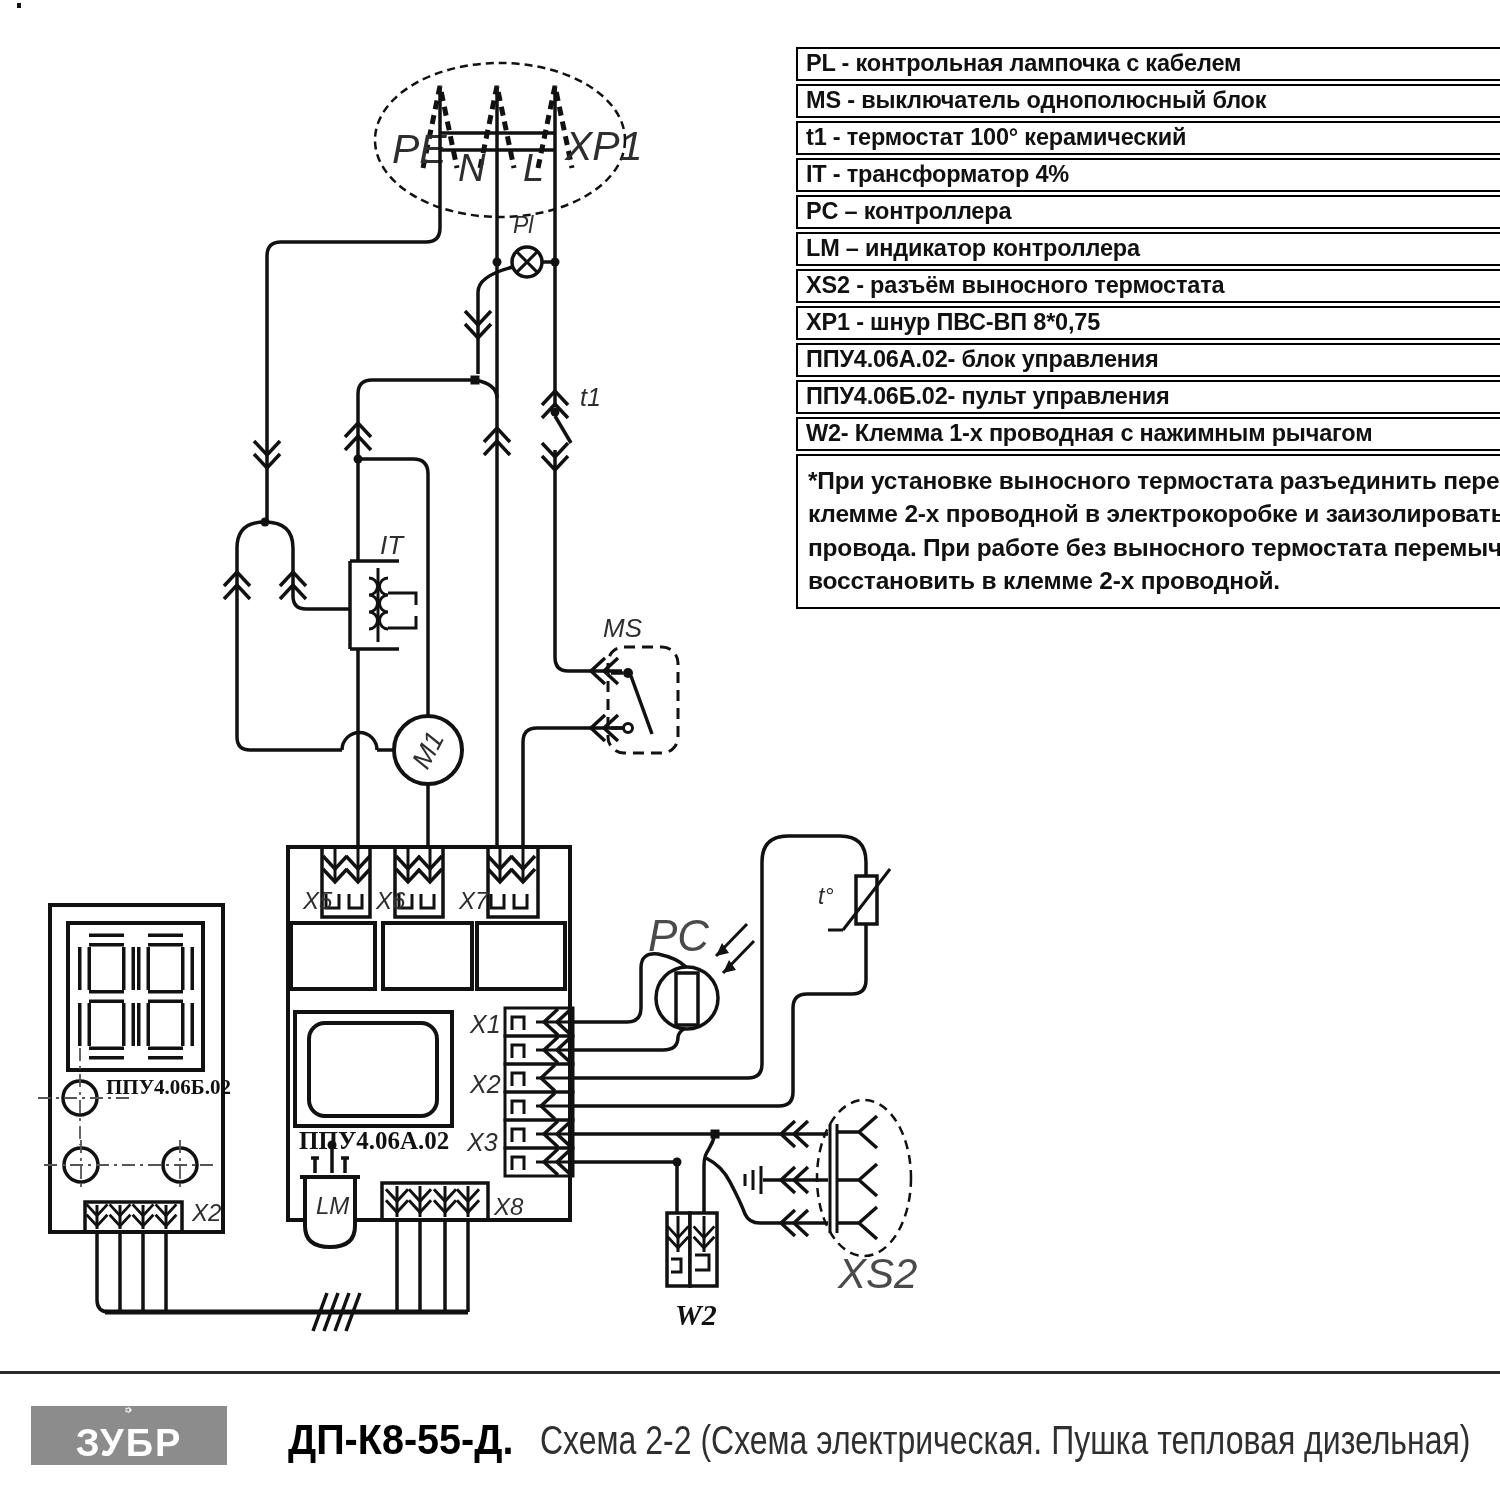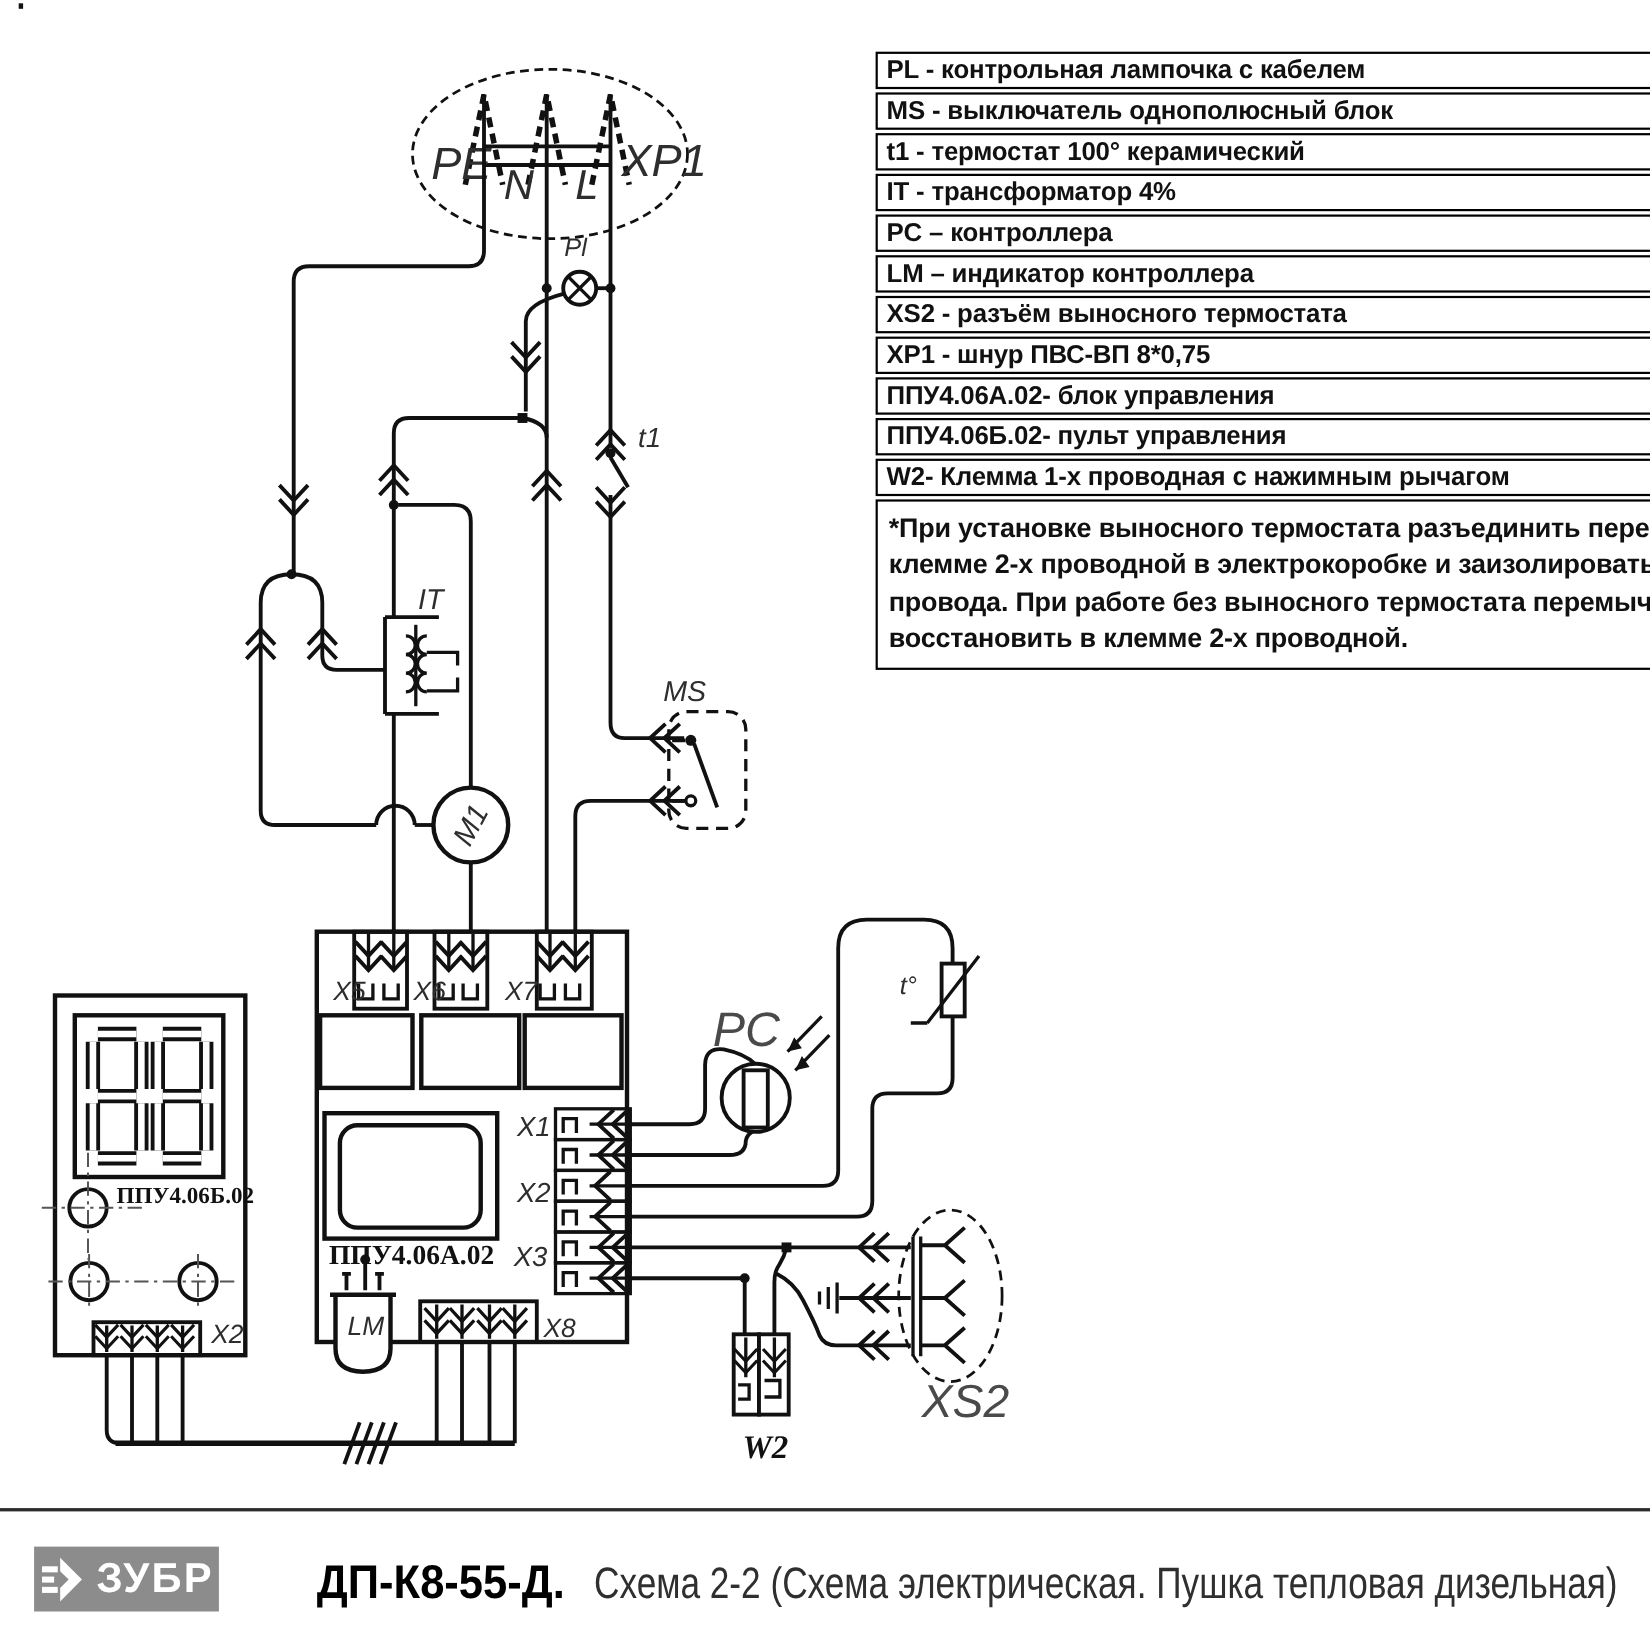--- a/index.html
+++ b/index.html
@@ -9,22 +9,22 @@
   .lbl{font-family:"Liberation Sans",sans-serif;font-style:italic;fill:#2e2e2e;}
   .lblg{font-family:"Liberation Sans",sans-serif;font-style:italic;fill:#4a4a4a;}
   .ser{font-family:"Liberation Serif",serif;font-weight:bold;fill:#111;}
   .legend{position:absolute;left:796px;top:47px;width:832px;box-sizing:border-box;font-weight:bold;}
   .lrow{box-sizing:border-box;border:2.5px solid #000;height:34px;line-height:29px;
         padding-left:8px;margin-bottom:3px;font-size:23.5px;letter-spacing:-0.2px;
         white-space:nowrap;overflow:hidden;background:#fff;}
   .lnote{box-sizing:border-box;border:2.5px solid #000;padding:8px 10px 10px 10px;
         font-size:24.5px;line-height:1.36;letter-spacing:-0.2px;background:#fff;}
   .sep{position:absolute;left:0;top:1371px;width:1500px;height:3px;background:#2b2b2b;}
-  .logo{position:absolute;left:31px;top:1406px;width:168px;height:59px;background:#8c8c8c;
-        display:flex;align-items:center;justify-content:center;gap:8px;}
+  .logo{position:absolute;left:31px;top:1406px;width:196px;height:59px;background:#8c8c8c;
+        display:flex;align-items:center;justify-content:center;gap:8px;flex-direction:column;}
   .logo-text{color:#fff;font-weight:bold;font-size:38px;letter-spacing:2px;
         font-family:"Liberation Sans",sans-serif;}
   .title{position:absolute;left:288px;top:1415px;white-space:nowrap;}
   .title .model{font-size:43px;font-weight:bold;color:#000;display:inline-block;
         transform:scaleX(.92);transform-origin:0 70%;}
   .title .sub{font-size:40px;font-weight:normal;color:#2f2f2f;display:inline-block;
         transform:scaleX(.8);transform-origin:0 70%;margin-left:2px;}
   .corner-dot{position:absolute;left:17px;top:3px;width:4px;height:5px;background:#111;}
 </style>
 </head>

